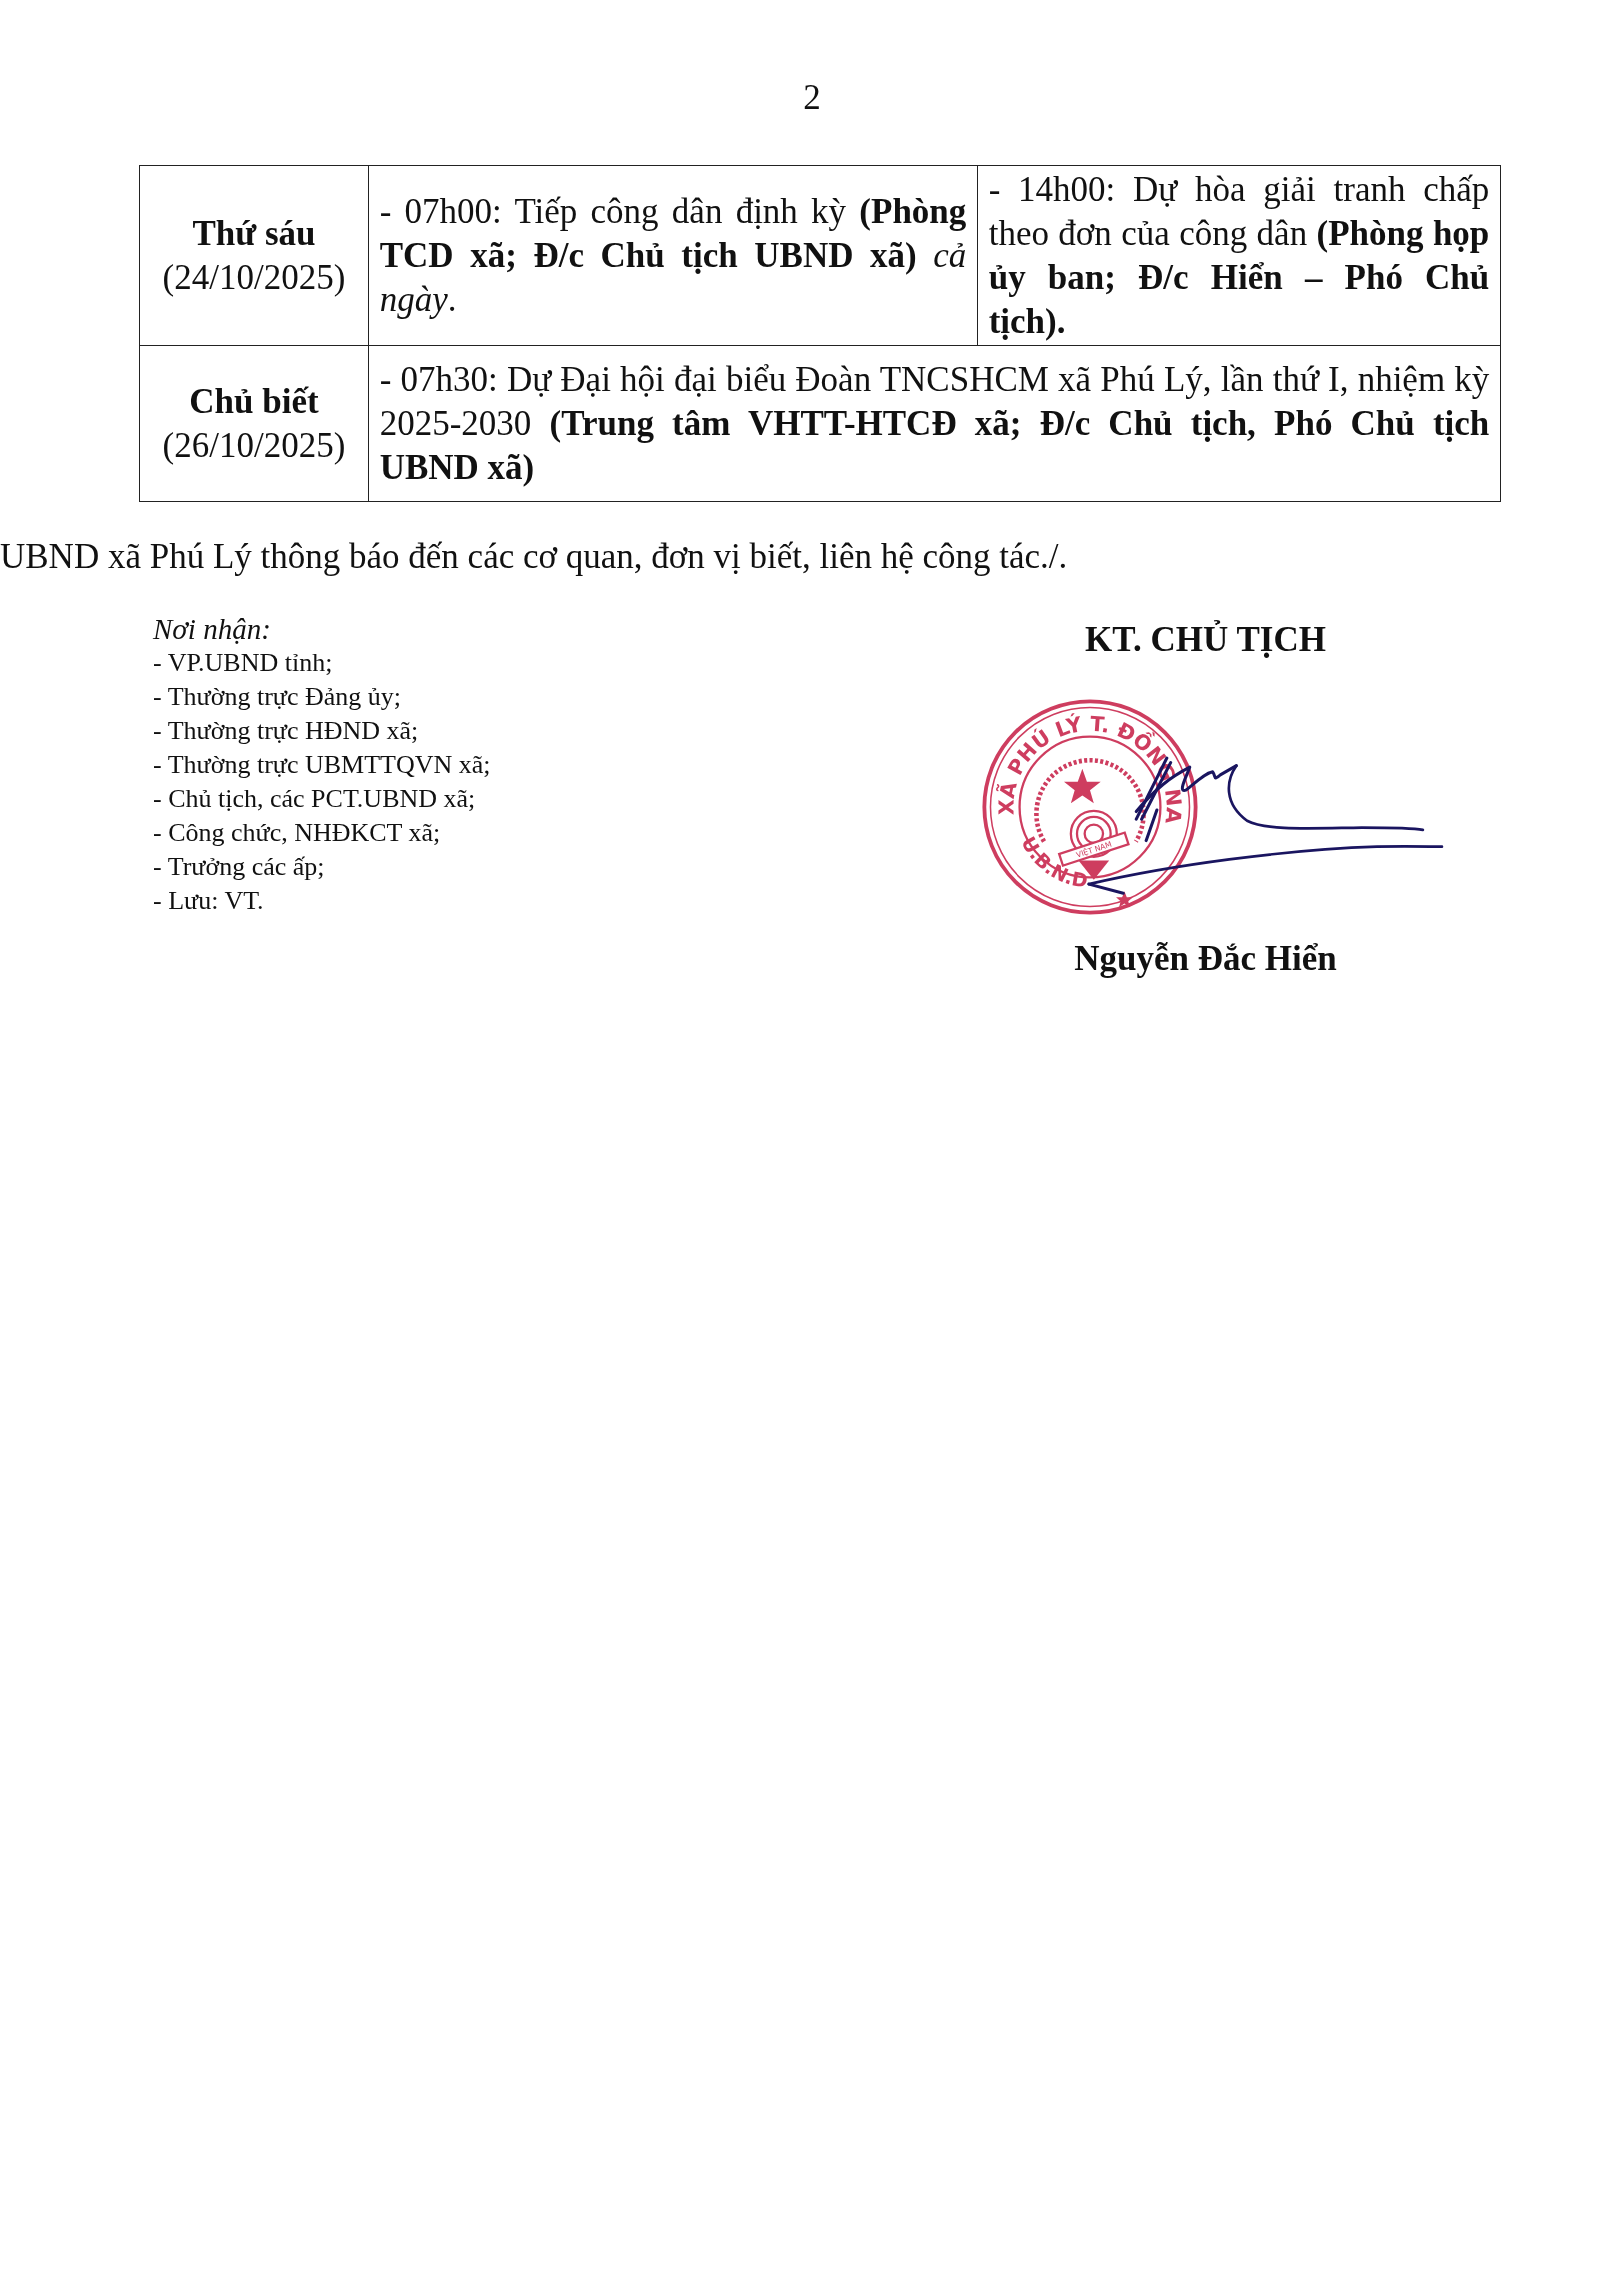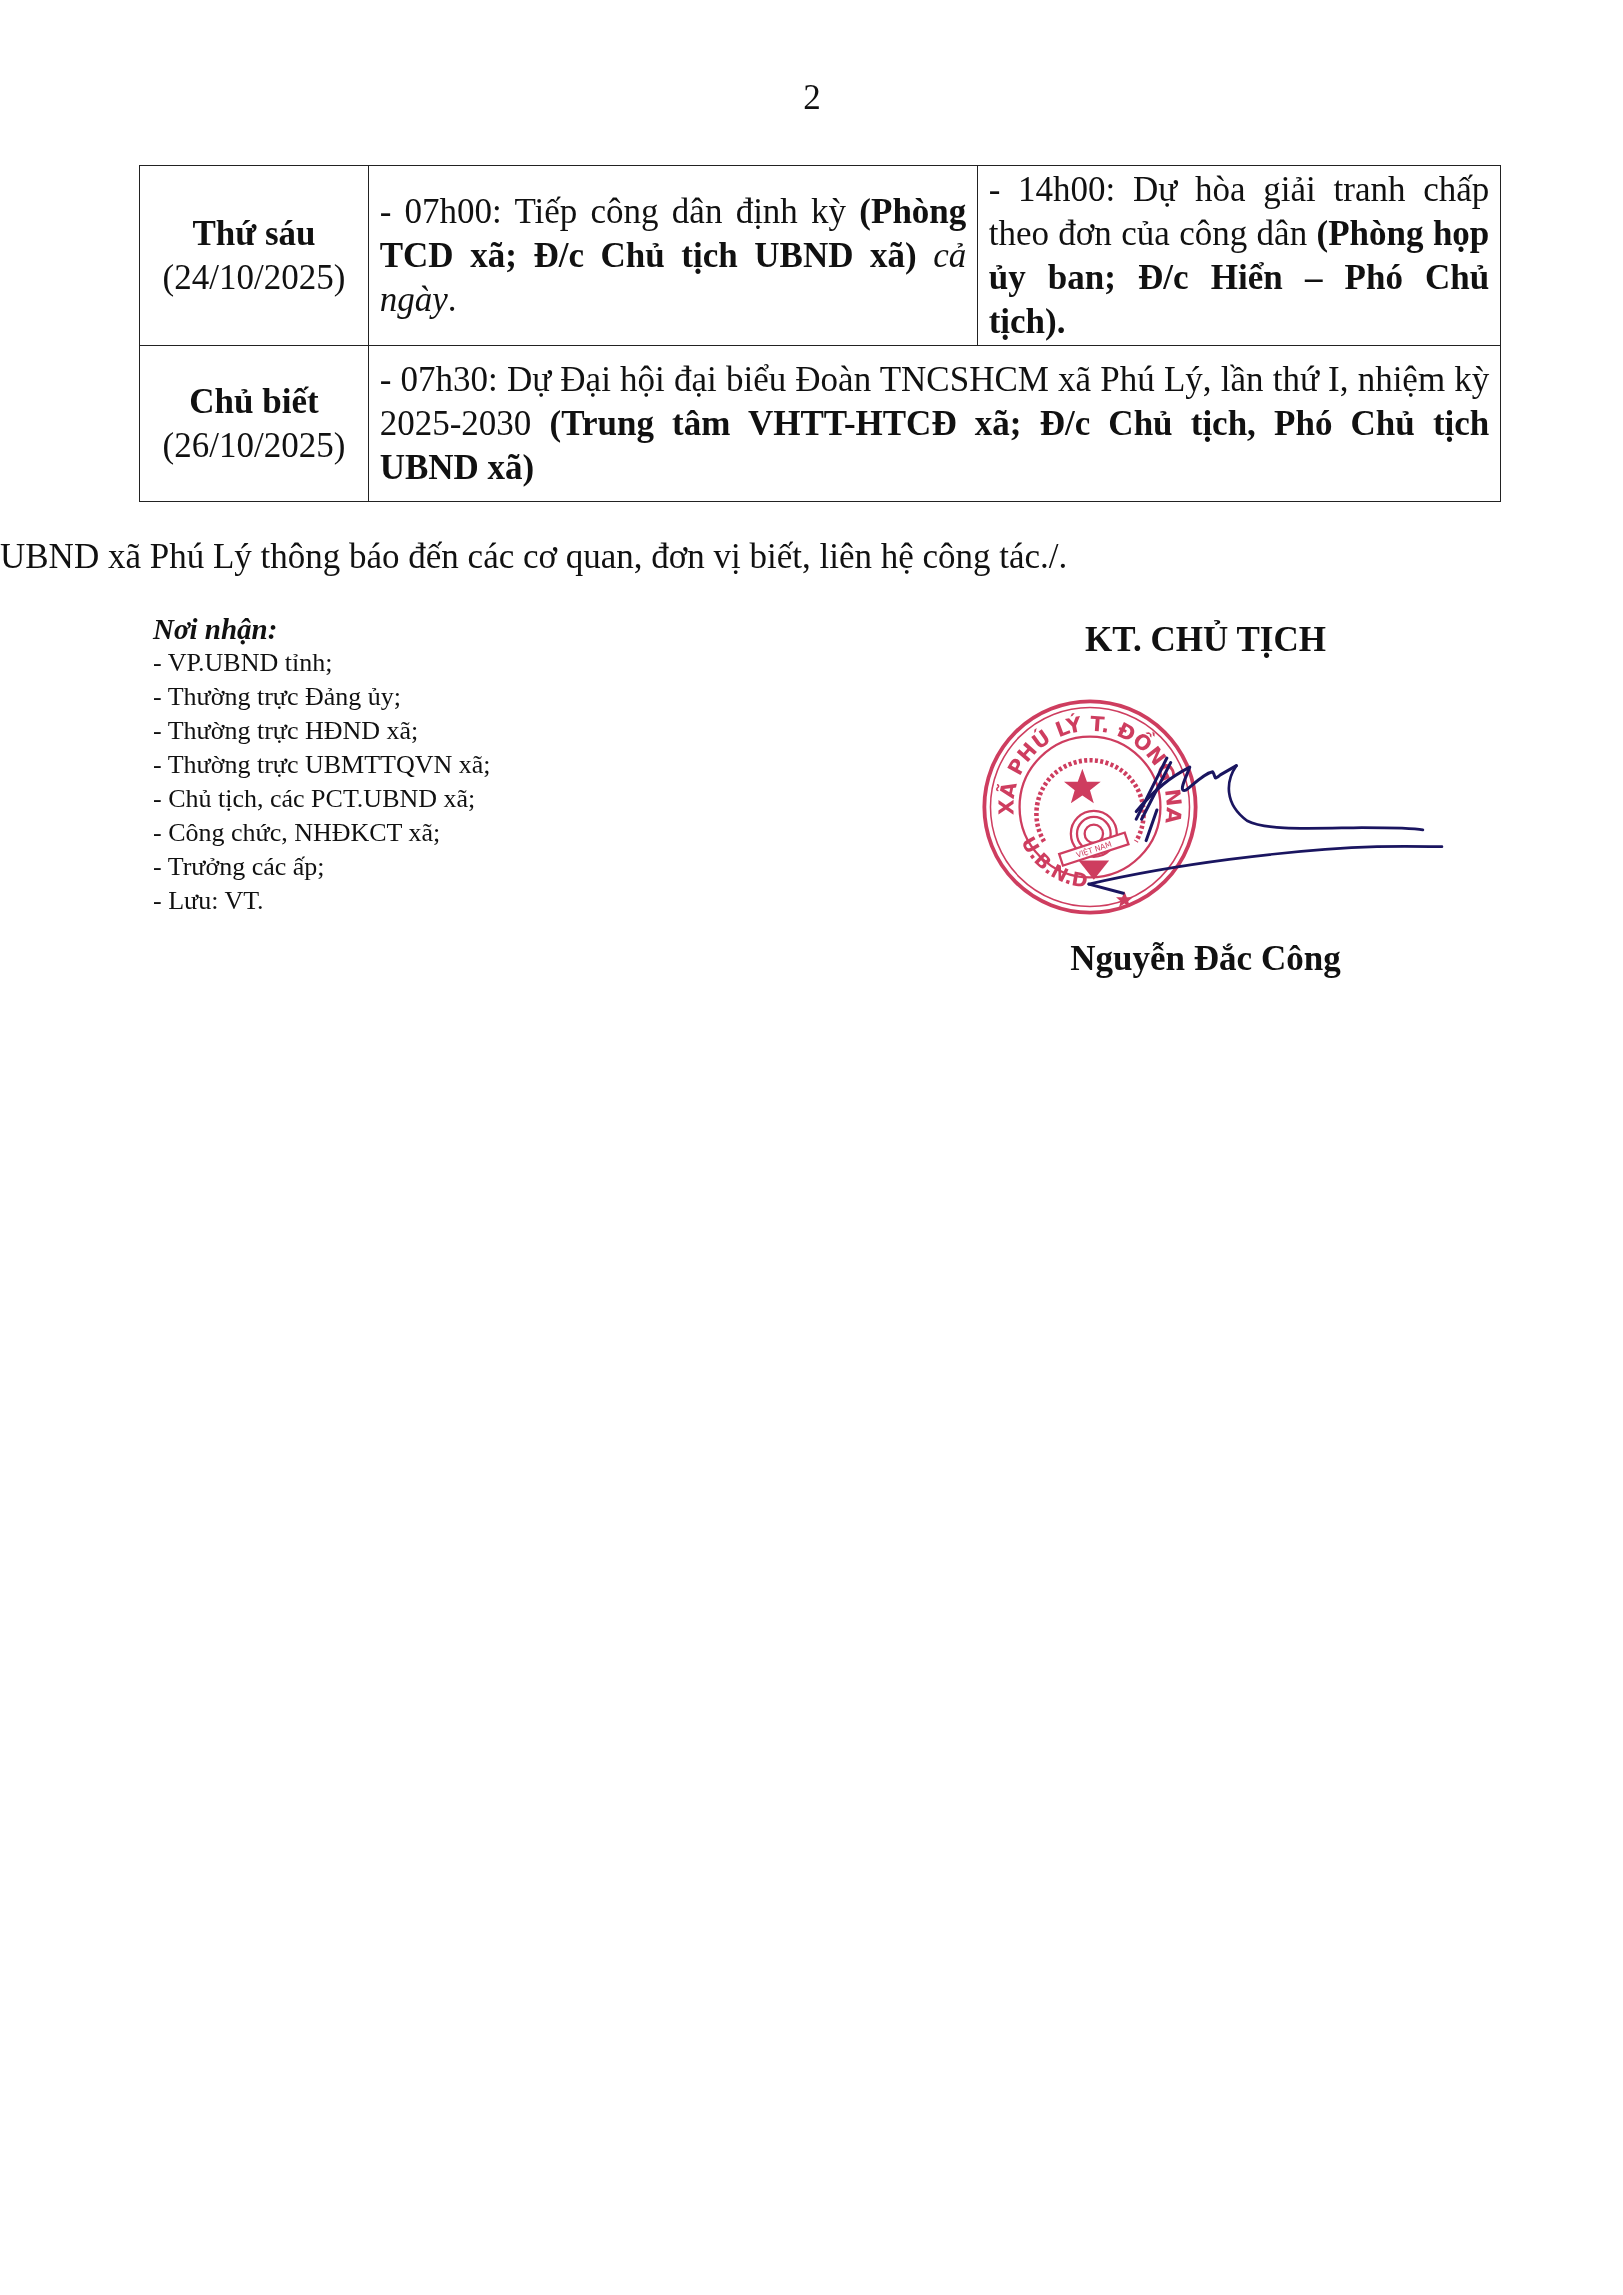--- a/index.html
+++ b/index.html
@@ -33,21 +33,21 @@
 
     .statement {
       position: absolute; left: 0; width: 1624px; top: 535px;
       text-align: left; font-size: 35px; line-height: 43px;
     }
 
     .recipients {
       position: absolute; left: 153px; top: 612px; width: 459px;
       font-size: 26px; line-height: 34px;
     }
-    .recipients .title { font-weight: bold; font-style: italic; font-size: 29px; line-height: 34px; }
+    .recipients .title { font-weight: normal; font-style: italic; font-size: 29px; line-height: 34px; }
     .recipients .item { display: block; white-space: nowrap; }
 
     .sign-block {
       position: absolute; left: 976px; width: 459px; top: 618px;
       text-align: center;
     }
     .sign-block .line {
       display: block; font-weight: bold; font-size: 35px; line-height: 43px;
       position: relative; z-index: 1;
     }
@@ -144,14 +144,14 @@
 <svg class="signature" viewBox="0 0 560 230">
   <g fill="none" stroke="#1a1560" stroke-linecap="round" stroke-linejoin="round">
     <path d="M 145 30 L 105 110 M 112 110 L 150 36 M 118 138 L 132 98" stroke-width="4"></path>
     <path d="M 105 100 C 130 70, 150 55, 175 42 C 168 60, 160 75, 170 72 C 185 60, 195 50, 205 48 C 210 55, 205 60, 215 52 L 236 40" stroke-width="4"></path>
     <path d="M 236 40 C 222 60, 220 90, 250 112 C 275 125, 330 122, 400 121 C 440 121, 470 122, 480 124" stroke-width="3.5"></path>
     <path d="M 43 195 C 150 170, 300 150, 420 146 C 460 145, 490 146, 505 146" stroke-width="3.5"></path>
     <path d="M 43 195 L 88 207" stroke-width="4"></path>
   </g>
 </svg>
 
-<div class="signer-name">Nguyễn Đắc Công</div>
+<div class="signer-name">Nguyễn Đắc Hiển</div>
 
 
 </body></html>

